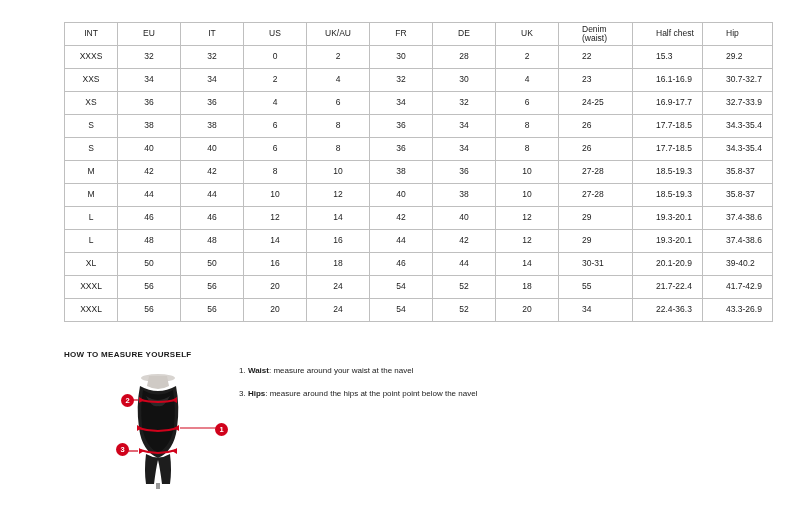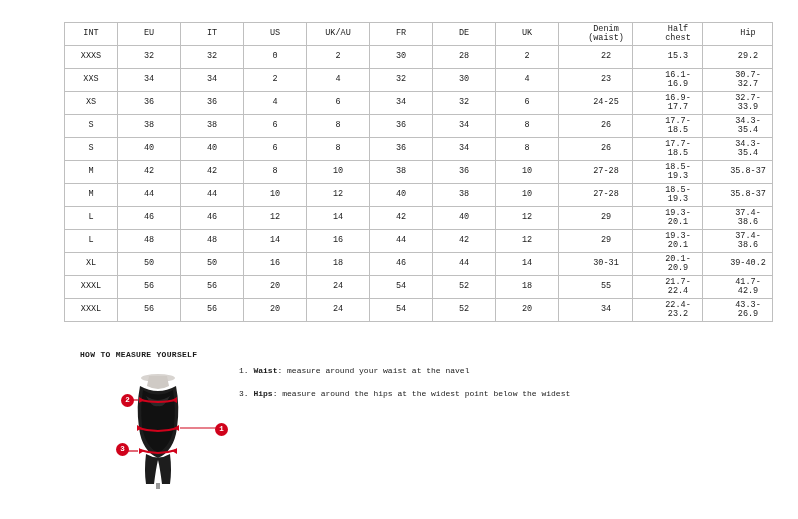--- a/index.html
+++ b/index.html
@@ -12,21 +12,20 @@
     height: 519px;
     font-family: "Liberation Sans", sans-serif;
     color: #1a1a1a;
     position: relative;
     overflow: hidden;
   }
   .page {
     position: relative;
     width: 634px;
     height: 519px;
-    font-family: Liberation Mono, monospace;
   }
   
   .table-wrap {
     position: absolute;
     left: 64px;
     top: 22px;
     width: 670px;
   }
   table.size-table {
     border-collapse: collapse;
@@ -50,28 +49,28 @@
   }
   
   table.size-table col.c-int    { width: 53px; }
   table.size-table col.c-std    { width: 63px; }
   table.size-table col.c-denim  { width: 74px; }
   table.size-table col.c-chest  { width: 70px; }
   table.size-table col.c-hip    { width: 70px; }
 
   table.size-table td.left-col,
   table.size-table th.left-col {
-    text-align: center;
+    text-align: left;
     padding-left: 23px;
   }
 
   
   .measure-title {
     position: absolute;
-    left: 80px;
+    left: 64px;
     top: 350px;
     font-size: 8px;
     font-weight: bold;
     letter-spacing: 0.3px;
     color: #1a1a1a;
   }
   .measure-block {
     position: absolute;
     left: 64px;
     top: 366px;
@@ -300,21 +299,21 @@
         <tr>
           <td>XXXL</td>
           <td>56</td>
           <td>56</td>
           <td>20</td>
           <td>24</td>
           <td>54</td>
           <td>52</td>
           <td>20</td>
           <td class="left-col">34</td>
-          <td class="left-col">22.4-23.2</td>
+          <td class="left-col">22.4-36.3</td>
           <td class="left-col">43.3-26.9</td>
         </tr>
       </tbody>
     </table>
   </div>
 
   <div class="measure-title">HOW TO MEASURE YOURSELF</div>
 
   <div class="measure-block">
 
@@ -354,18 +353,18 @@
       <div class="marker m3">3</div>
     </div>
 
     <div class="notes">
       <div class="note">
         <span>1.</span>
         <b>Waist</b><span>: measure around your waist at the navel</span>
       </div>
       <div class="note">
         <span>3.</span>
-        <b>Hips</b><span>: measure around the hips at the widest point below the widest</span>
+        <b>Hips</b><span>: measure around the hips at the point point below the navel</span>
       </div>
     </div>
 
   </div>
 </div>
 
 </body></html>

